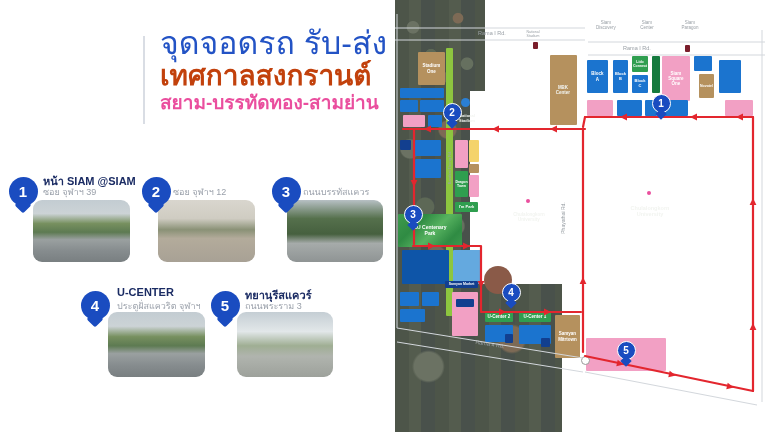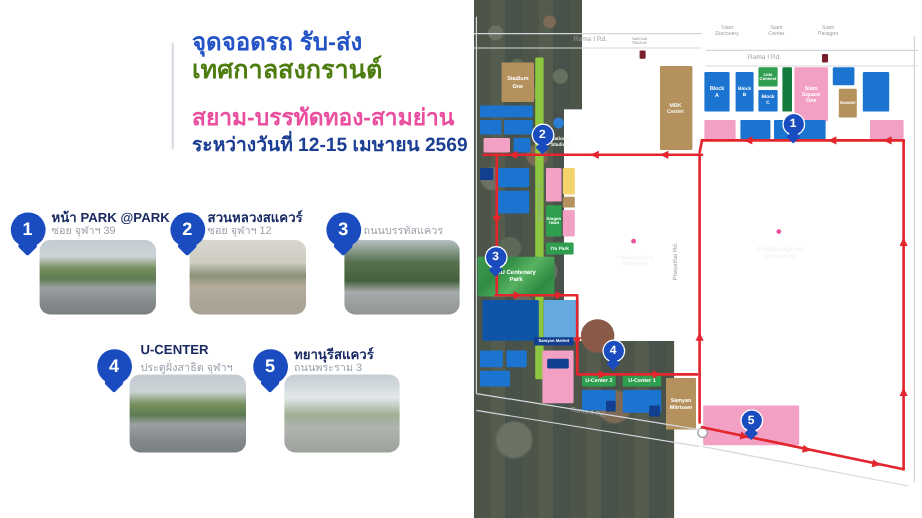--- a/index.html
+++ b/index.html
@@ -6,23 +6,23 @@
   html,body { width:768px; height:432px; background:#fff; font-family:"Liberation Sans",sans-serif; overflow:hidden; }
   #poster { position:relative; width:768px; height:432px; background:#fff; overflow:hidden; }
   .abs { position:absolute; }
 
   
   #logo { left:25px; top:32px; width:94px; height:96px; border-radius:22px; background:#1f4cb3;
           display:flex; align-items:center; justify-content:center; }
   #logo span { color:#fff; font-weight:bold; font-size:24px; letter-spacing:1px; }
   #divider { left:143px; top:36px; width:2px; height:88px; background:#d9dde4; }
   #titles { left:160px; top:26px; width:230px; line-height:1.08; }
-  .t1 { color:#2353c5; font-size:20px; font-weight:bold; }
-  .t2 { color:#4d7c0f; font-size:21px; font-weight:bold; }
-  .t3 { color:#ea4e9e; font-size:19px; font-weight:bold; margin-top:19px; }
+  .t1 { color:#2353c5; font-size:32px; font-weight:normal; }
+  .t2 { color:#c2410c; font-size:28px; font-weight:bold; }
+  .t3 { color:#ea4e9e; font-size:19px; font-weight:bold; margin-top:2px; }
   .t4 { color:#1c3f94; font-size:16px; font-weight:bold; margin-top:3px; }
 
   
   .pin { position:absolute; width:29px; height:29px; border-radius:50%; background:#1a4cc0; color:#fff;
          display:flex; align-items:center; justify-content:center; font-weight:bold; font-size:15px; z-index:6; }
   .pin::after { content:""; position:absolute; bottom:-5px; left:50%; width:12px; height:12px; background:#1a4cc0;
          transform:translateX(-50%) rotate(45deg); border-radius:2px; z-index:-1; }
   .loc-title { position:absolute; font-size:11px; font-weight:bold; color:#1a2b63; white-space:nowrap; z-index:5; }
   .loc-sub   { position:absolute; font-size:9px; color:#9aa0aa; white-space:nowrap; z-index:5; }
   .photo { position:absolute; border-radius:9px; z-index:4;
@@ -57,39 +57,37 @@
 <body>
 
 <div id="poster">
 
   <div class="abs" id="divider"></div>
 
   <div class="abs" id="titles">
     <div class="t1">จุดจอดรถ รับ-ส่ง</div>
     <div class="t2">เทศกาลสงกรานต์</div>
     <div class="t3">สยาม-บรรทัดทอง-สามย่าน</div>
-    <div class="t4">ระหว่างวันที่ 12-15 เมษายน 2569</div>
   </div>
 
   <div class="abs" id="locations" style="left:0;top:0;width:395px;height:432px;">
       <div class="photo " style="left: 33px; top: 200px; width: 97px; height: 62px;"></div>
       <div class="pin" style="left: 8.5px; top: 176.5px;">1</div>
-      <div class="loc-title" style="left: 43px; top: 172px;">หน้า PARK @PARK</div>
+      <div class="loc-title" style="left: 43px; top: 172px;">หน้า SIAM @SIAM</div>
       <div class="loc-sub" style="left: 43px; top: 185px;">ซอย จุฬาฯ 39</div>
       <div class="photo v2" style="left: 158px; top: 200px; width: 97px; height: 62px;"></div>
       <div class="pin" style="left: 141.5px; top: 176.5px;">2</div>
-      <div class="loc-title" style="left: 173px; top: 172px;">สวนหลวงสแควร์</div>
       <div class="loc-sub" style="left: 173px; top: 185px;">ซอย จุฬาฯ 12</div>
       <div class="photo v3" style="left: 287px; top: 200px; width: 96px; height: 62px;"></div>
       <div class="pin" style="left: 271.5px; top: 176.5px;">3</div>
       <div class="loc-sub" style="left: 303px; top: 185px;">ถนนบรรทัสแควร</div>
       <div class="photo " style="left: 108px; top: 312px; width: 97px; height: 65px;"></div>
       <div class="pin" style="left: 80.5px; top: 290.5px;">4</div>
       <div class="loc-title" style="left: 117px; top: 286px;">U-CENTER</div>
-      <div class="loc-sub" style="left: 117px; top: 299px;">ประตูฝั่งสาธิต จุฬาฯ</div>
+      <div class="loc-sub" style="left: 117px; top: 299px;">ประตูฝั่สแควริต จุฬาฯ</div>
       <div class="photo v5" style="left: 237px; top: 312px; width: 96px; height: 65px;"></div>
       <div class="pin" style="left: 210.5px; top: 290.5px;">5</div>
       <div class="loc-title" style="left: 245px; top: 286px;">ทยานุรีสแควร์</div>
       <div class="loc-sub" style="left: 245px; top: 299px;">ถนนพระราม 3</div>
     </div>
 
   <div class="abs" id="map">
       <div class="sat" style="left: 60px; top: 46px; width: 90px; height: 91px;"></div>
       <div class="sat" style="left: 75px; top: 137px; width: 75px; height: 193px;"></div>
       <div class="sat" style="left: 190px; top: 117px; width: 167px; height: 275px; clip-path: polygon(0px 0px, 100% 0px, 100% 100%, 0px 87%);"></div>

